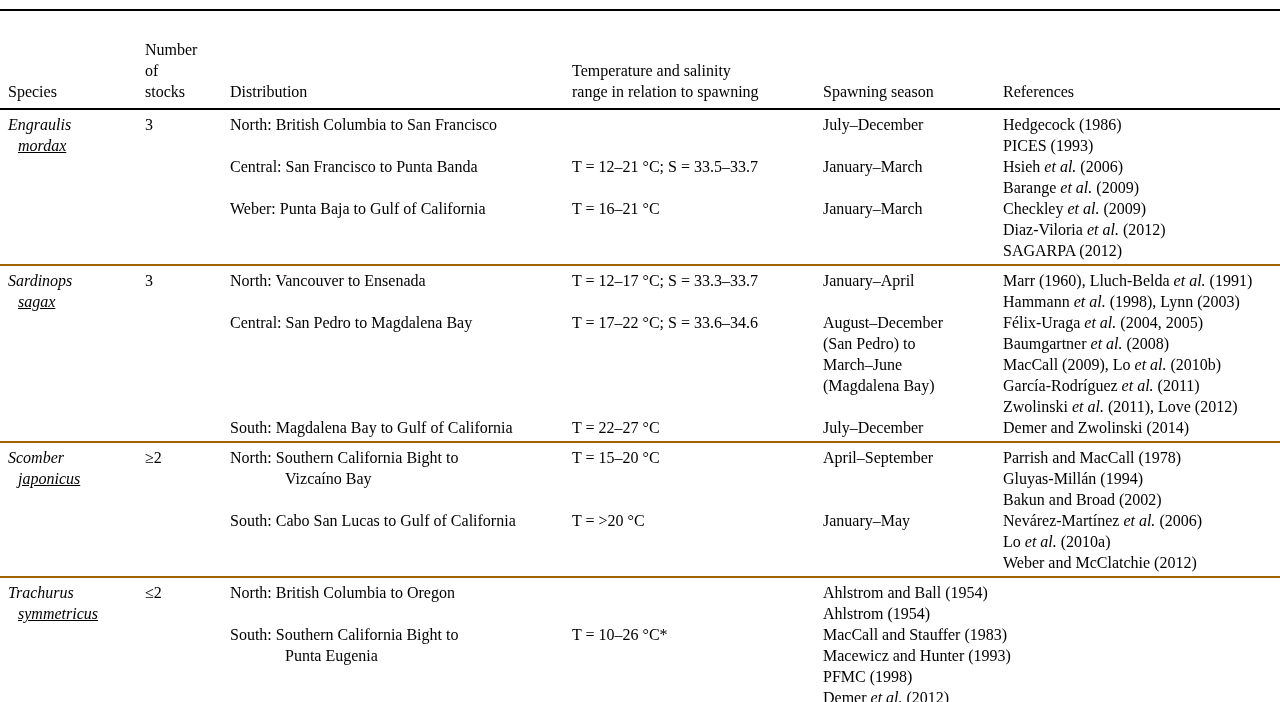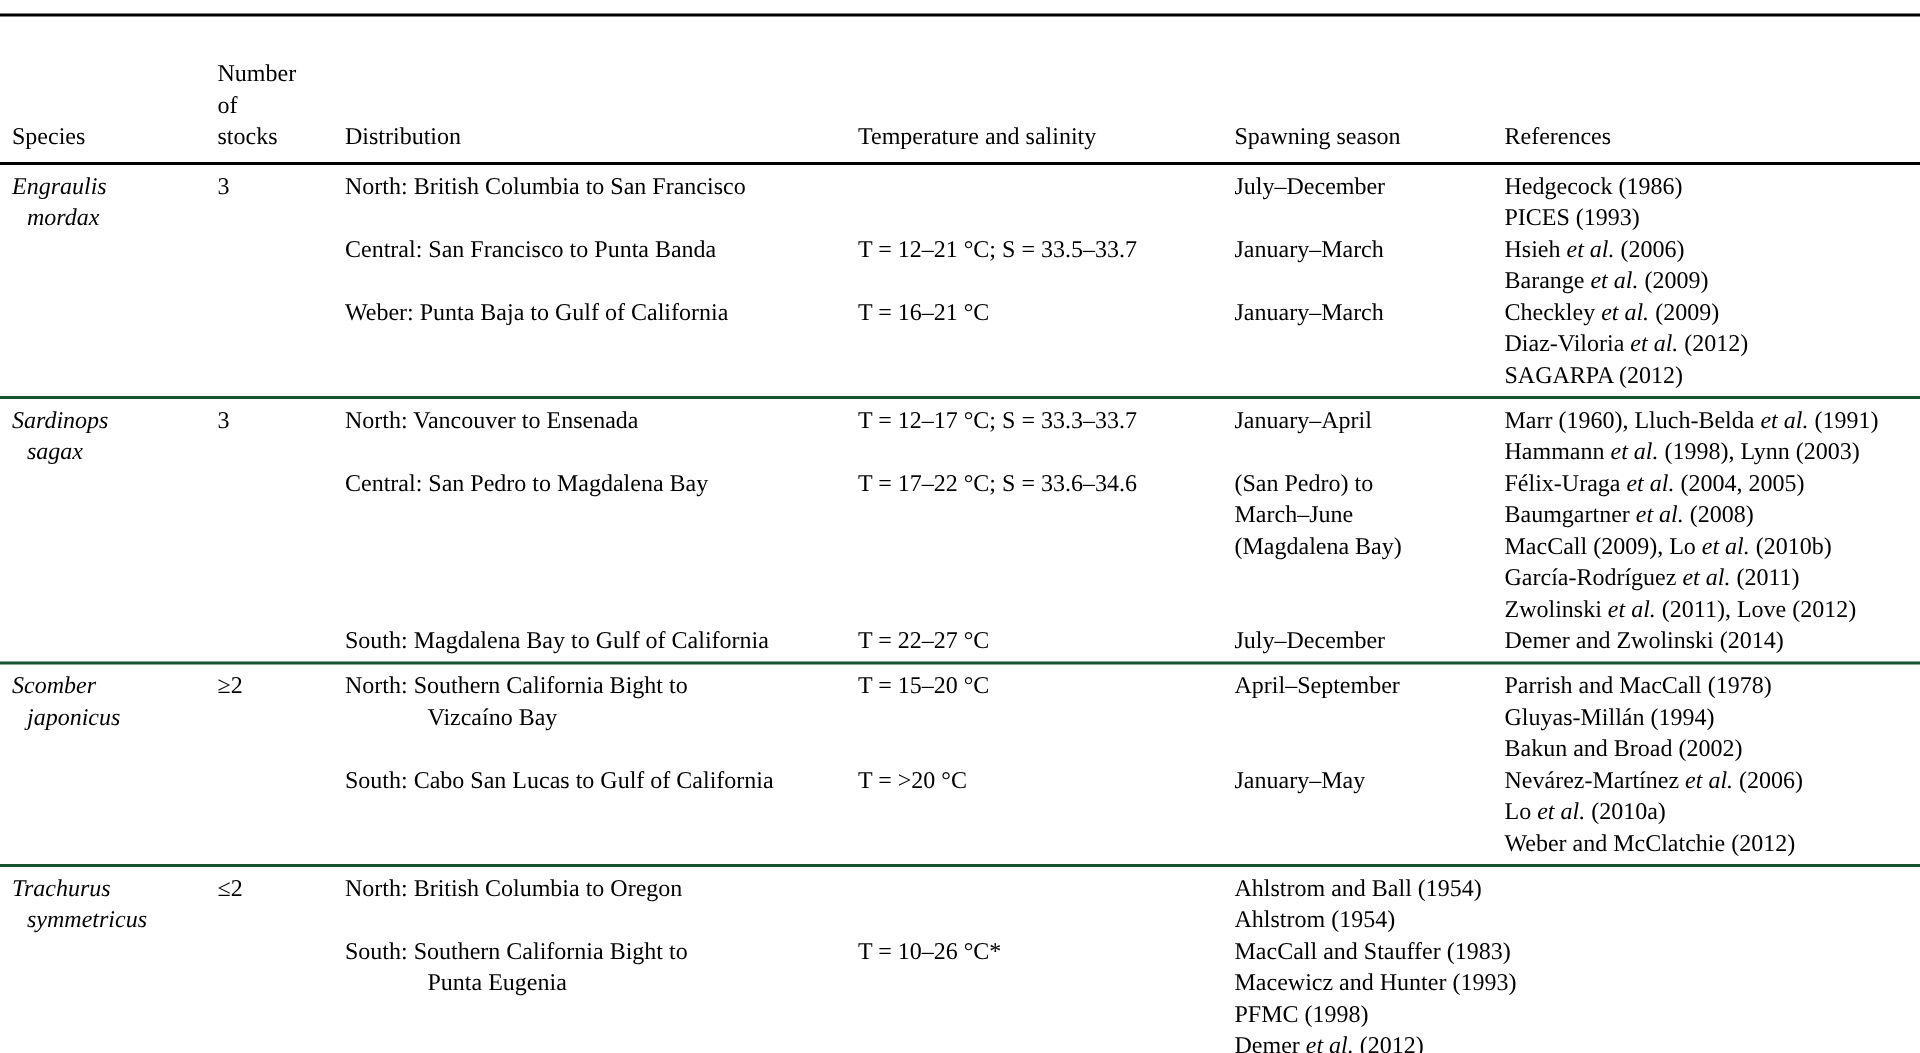--- a/index.html
+++ b/index.html
@@ -19,30 +19,30 @@
     grid-template-columns:145px 85px 342px 251px 180px 1fr;
     align-items:end;
     padding:4px 0 6px 0;
     border-bottom:2px solid #000;
   }
   .hcell{white-space:nowrap;margin-top:24px;}
   .hcell.first{padding-left:8px;}
   .hl{line-height:21px;}
   .group{
     padding:4px 0 3px 0;
-    border-bottom:2px solid #14532d;
+    border-bottom:2px solid #a16207;
   }
   .subrow{
     display:grid;
     grid-template-columns:145px 85px 342px 251px 180px 1fr;
   }
   .cell{white-space:nowrap;}
   .line{line-height:21px;min-height:21px;}
   .species-cell{padding-left:8px;font-style:italic;}
-  .species-cell .cont{padding-left:10px;}
+  .species-cell .cont{padding-left:10px;text-decoration:underline;}
   .dist-cell .cont{padding-left:55px;}
   i{font-style:italic;text-align:center;}
 </style>
 </head>
 <body>
 
 <div class="page">
   <div class="tbl">
 
     <div class="hrow">
@@ -52,20 +52,21 @@
       <div class="hcell">
         <div class="hl">Number</div>
         <div class="hl">of</div>
         <div class="hl">stocks</div>
       </div>
       <div class="hcell">
         <div class="hl">Distribution</div>
       </div>
       <div class="hcell">
         <div class="hl">Temperature and salinity</div>
+        <div class="hl">range in relation to spawning</div>
       </div>
       <div class="hcell">
         <div class="hl">Spawning season</div>
       </div>
       <div class="hcell">
         <div class="hl">References</div>
       </div>
     </div>
 
     <div id="groups">
@@ -152,20 +153,21 @@
           <div class="subrow">
             <div class="cell species-cell"></div>
             <div class="cell stocks-cell"></div>
             <div class="cell dist-cell">
               <div class="line">Central: San Pedro to Magdalena Bay</div>
             </div>
             <div class="cell temp-cell">
               <div class="line">T = 17–22 °C; S = 33.6–34.6</div>
             </div>
             <div class="cell season-cell">
+              <div class="line">August–December</div>
               <div class="line">(San Pedro) to</div>
               <div class="line">March–June</div>
               <div class="line">(Magdalena Bay)</div>
             </div>
             <div class="cell refs-cell">
               <div class="line">Félix-Uraga <i>et al.</i> (2004, 2005)</div>
               <div class="line">Baumgartner <i>et al.</i> (2008)</div>
               <div class="line">MacCall (2009), Lo <i>et al.</i> (2010b)</div>
               <div class="line">García-Rodríguez <i>et al.</i> (2011)</div>
               <div class="line">Zwolinski <i>et al.</i> (2011), Love (2012)</div>

